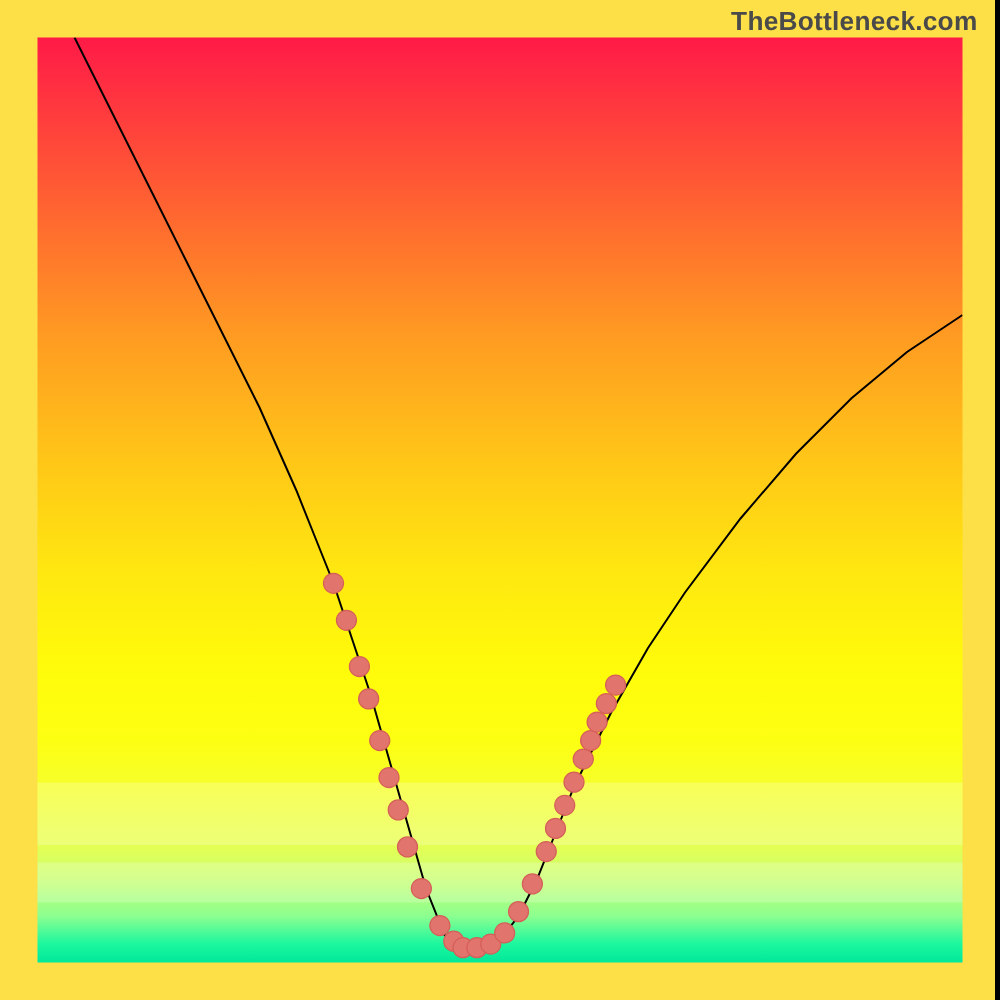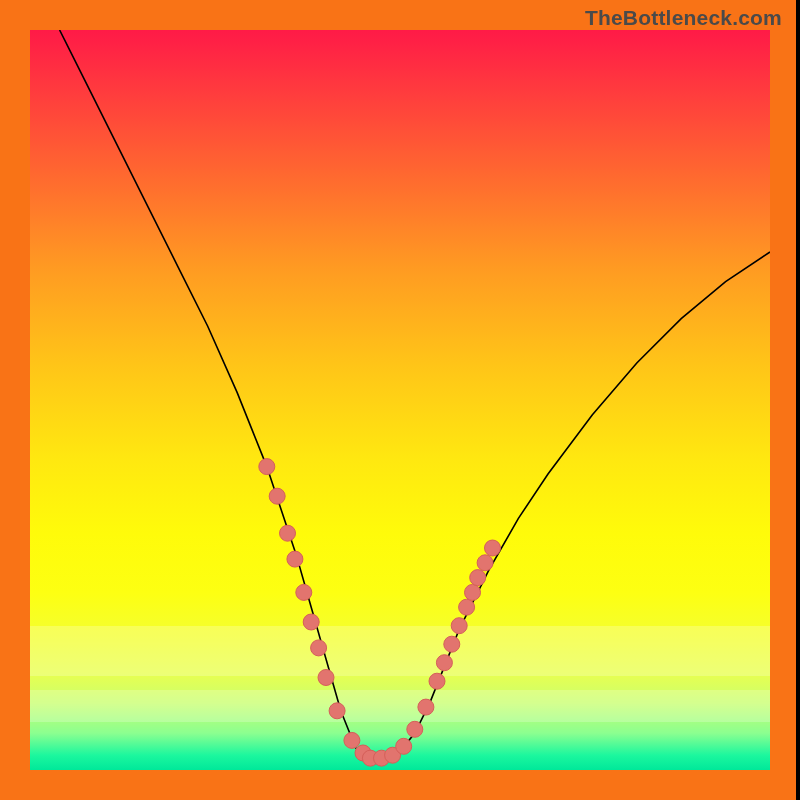--- a/index.html
+++ b/index.html
@@ -7,21 +7,21 @@
     padding: 0;
     width: 800px;
     height: 800px;
     overflow: hidden;
     background: #000;
   }
   .frame {
     position: relative;
     width: 796px;
     height: 800px;
-    background: #f97316;
+    background: #fde047;
   }
   .plot-area {
     position: absolute;
     left: 30px;
     top: 30px;
     width: 740px;
     height: 740px;
     background: linear-gradient(to bottom,
       #ff1a47 0%,
       #ff3a3e 8%,

